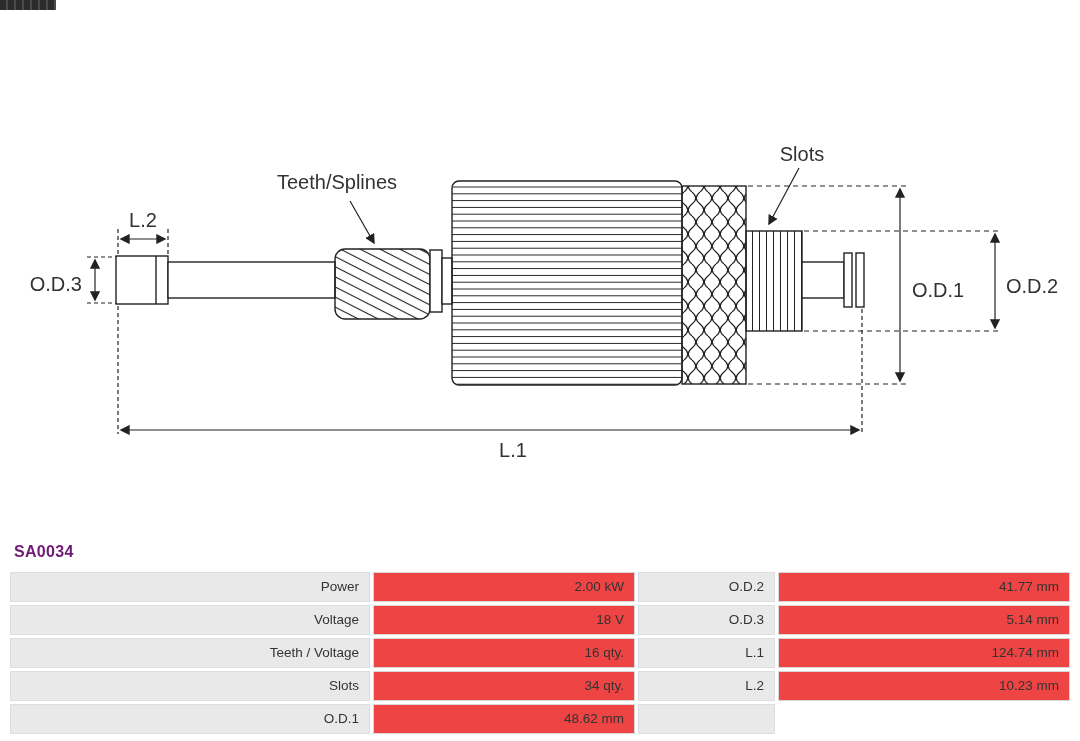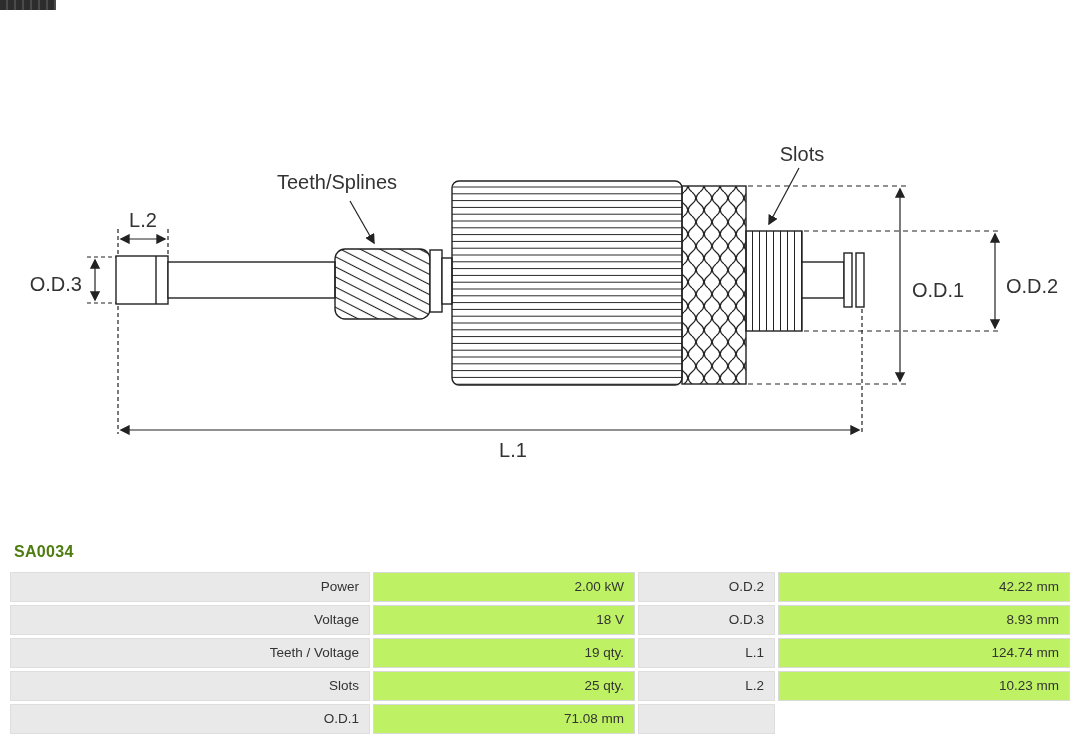--- a/index.html
+++ b/index.html
@@ -7,28 +7,28 @@
               font-family:"Liberation Sans", sans-serif; }
   body { position:relative; overflow:hidden; }
 
   .brand-logo { position:absolute; top:0; left:0; width:56px; height:10px;
                 background:repeating-linear-gradient(90deg,#2c2c2c 0 6px,#4a4a4a 6px 8px); }
 
   .diagram { position:absolute; top:0; left:0; }
   .diagram text { font-family:"Liberation Sans", sans-serif; font-size:20px; fill:#333; }
 
   .part-number { position:absolute; left:14px; top:543px;
-                 font-size:16px; font-weight:bold; color:#4d7c0f; letter-spacing:.3px; }
+                 font-size:16px; font-weight:bold; color:#701a75; letter-spacing:.3px; }
 
   .spec-table { position:absolute; left:10px; top:572px; width:868px;
                 display:grid; grid-template-columns:360px 262px 137px 292px;
                 grid-auto-rows:30px; gap:3px; font-size:13.5px; color:#333; }
   .spec-row { display:contents; }
   .cell { height:30px; line-height:28px; text-align:right; padding-right:10px;
-          border:1px solid #d9d9d9; background:#bef264; white-space:nowrap; overflow:hidden; }
+          border:1px solid #d9d9d9; background:#ef4444; white-space:nowrap; overflow:hidden; }
   .cell.label { background:#e9e9e9; border-color:#dedede; }
   .cell.blank { background:transparent; border-color:transparent; }
 </style>
 </head>
 <body>
 
 <div class="brand-logo"></div>
 
 <svg class="diagram" width="1080" height="540" viewBox="0 0 1080 540">
   <defs>
@@ -102,39 +102,39 @@
   </g>
 </svg>
 
 <div class="part-number">SA0034</div>
 
 <div class="spec-table">
   <div class="spec-row">
     <div class="cell label">Power</div>
     <div class="cell value">2.00 kW</div>
     <div class="cell label">O.D.2</div>
-    <div class="cell value">42.22 mm</div>
+    <div class="cell value">41.77 mm</div>
   </div>
   <div class="spec-row">
     <div class="cell label">Voltage</div>
     <div class="cell value">18 V</div>
     <div class="cell label">O.D.3</div>
-    <div class="cell value">8.93 mm</div>
+    <div class="cell value">5.14 mm</div>
   </div>
   <div class="spec-row">
     <div class="cell label">Teeth / Voltage</div>
-    <div class="cell value">19 qty.</div>
+    <div class="cell value">16 qty.</div>
     <div class="cell label">L.1</div>
     <div class="cell value">124.74 mm</div>
   </div>
   <div class="spec-row">
     <div class="cell label">Slots</div>
-    <div class="cell value">25 qty.</div>
+    <div class="cell value">34 qty.</div>
     <div class="cell label">L.2</div>
     <div class="cell value">10.23 mm</div>
   </div>
   <div class="spec-row">
     <div class="cell label">O.D.1</div>
-    <div class="cell value">71.08 mm</div>
+    <div class="cell value">48.62 mm</div>
     <div class="cell label"></div>
     <div class="cell blank"></div>
   </div>
 </div>
 
 </body></html>

